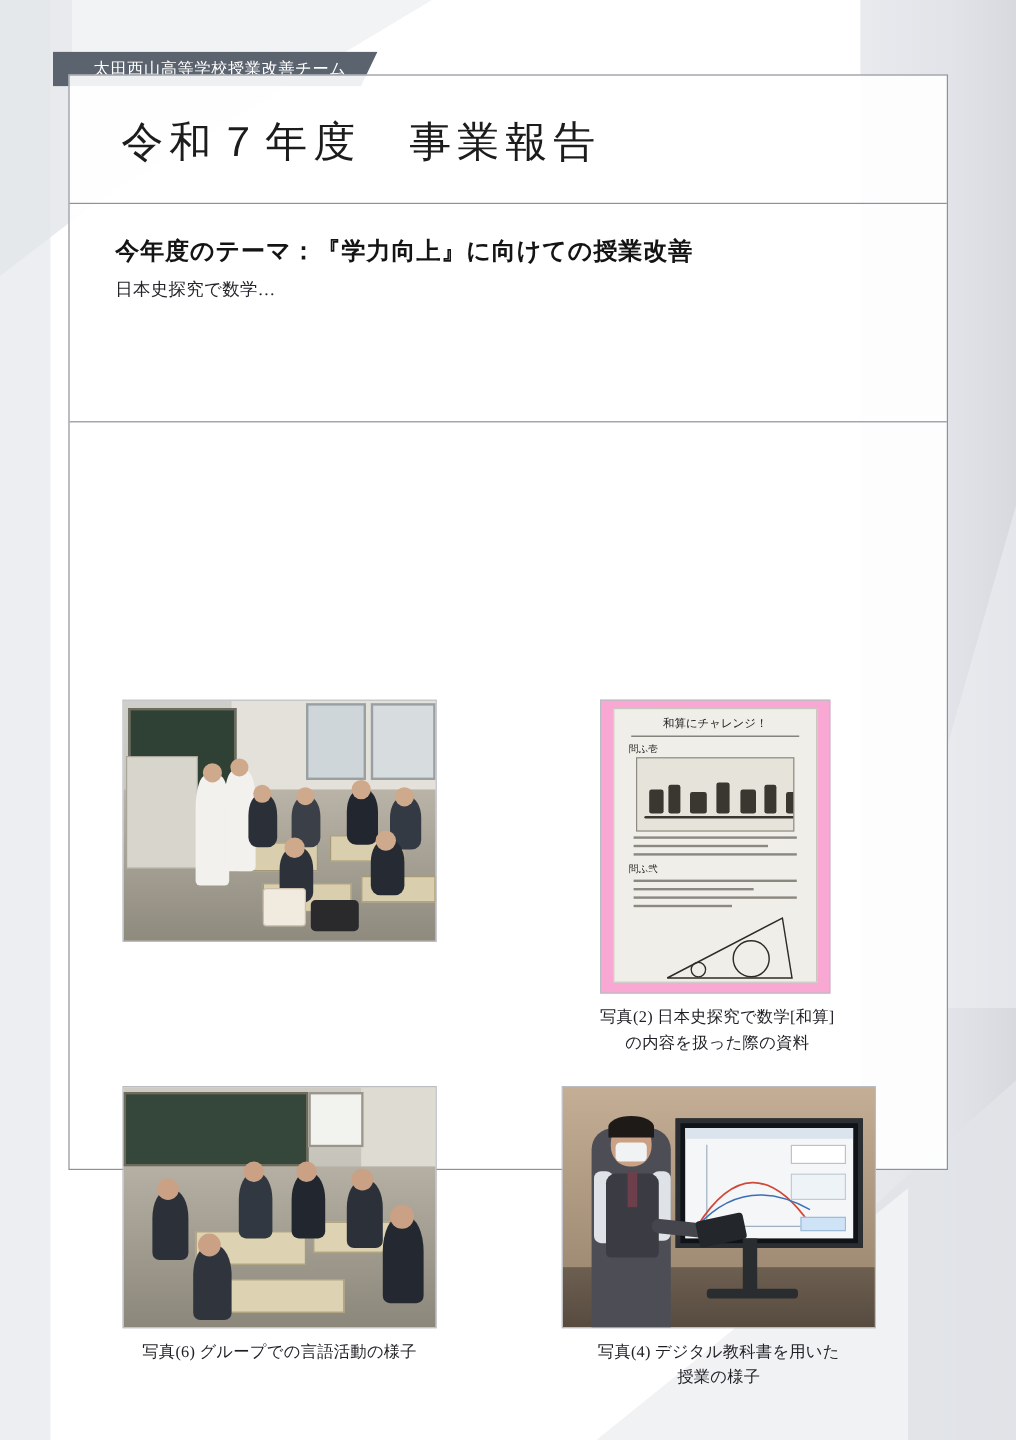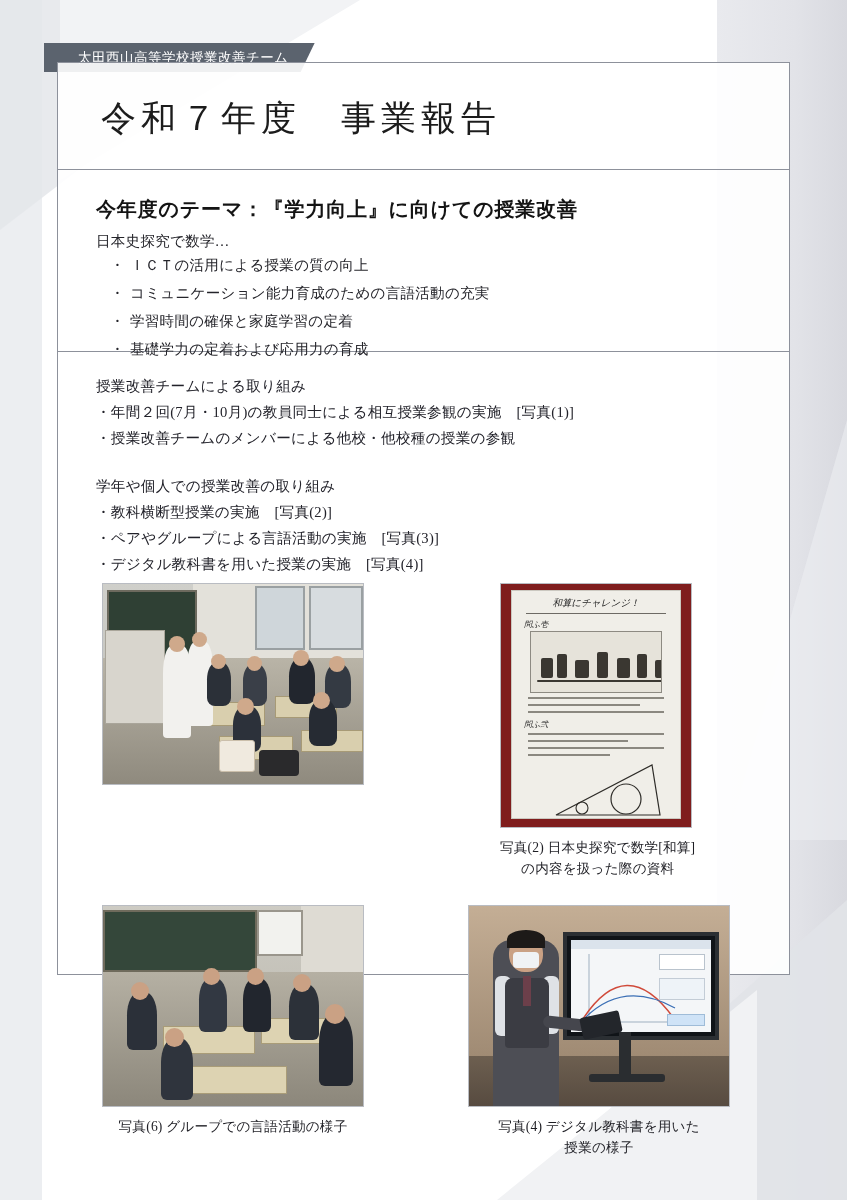--- a/index.html
+++ b/index.html
@@ -281,23 +281,22 @@
   .ph1 .t1 { left: 60px; top: 62px; width: 28px; height: 92px; }
   .ph1 .t2 { left: 84px; top: 58px; width: 26px; height: 84px; }
   .ph1 .head { position: absolute; border-radius: 50%; background: #cfa98b; }
   .ph1 .bag { position: absolute; left: 116px; top: 156px; width: 34px; height: 30px; background: #f0eadf; border: 1px solid #cbbfab; border-radius: 3px; }
   .ph1 .bag2 { position: absolute; left: 156px; top: 166px; width: 40px; height: 26px; background: #2a2a2c; border-radius: 4px; }
 
   
   .ph2 {
     width: 192px;
     height: 245px;
-    background: #7f1d1d;
+    background: #f9a8d4;
     padding: 15px;
-    font-style: italic;
   }
   .ph2 .sheet {
     position: absolute; left: 10px; top: 6px; right: 10px; bottom: 8px;
     background: #f0eee8; border: 1px solid #cbc8c0;
   }
   .ph2 .sh-title {
     position: absolute; left: 0; right: 0; top: 6px;
     text-align: center; font-size: 9.5px; color: #1a1a1a;
     font-family: "Liberation Sans", sans-serif;
   }
@@ -463,37 +462,22 @@
 
 <div class="page">
 
   <div class="title-band">
     <div class="doc-title">令和７年度　事業報告</div>
   </div>
 
   <div class="theme-band">
     <div class="theme-heading">今年度のテーマ：『学力向上』に向けての授業改善</div>
     <div class="theme-sub">日本史探究で数学…</div>
-    <ul class="theme-list">
-      <li>ＩＣＴの活用による授業の質の向上</li>
-      <li>コミュニケーション能力育成のための言語活動の充実</li>
-      <li>学習時間の確保と家庭学習の定着</li>
-      <li>基礎学力の定着および応用力の育成</li>
-    </ul>
   </div>
 
-  <div class="body-sec">
-    <p class="para">授業改善チームによる取り組み</p>
-    <p class="para">・年間２回(7月・10月)の教員同士による相互授業参観の実施　[写真(1)]</p>
-    <p class="para">・授業改善チームのメンバーによる他校・他校種の授業の参観</p>
-    <p class="para gap">学年や個人での授業改善の取り組み</p>
-    <p class="para">・教科横断型授業の実施　[写真(2)]</p>
-    <p class="para">・ペアやグループによる言語活動の実施　[写真(3)]</p>
-    <p class="para">・デジタル教科書を用いた授業の実施　[写真(4)]</p>
-  </div>
 
   <div class="photos">
 
     <div class="photo-row">
 
       <div class="photo-cell cell-gap-a">
         <div class="ph ph1">
           <div class="wall"></div>
           <div class="board"></div>
           <div class="win"></div>

